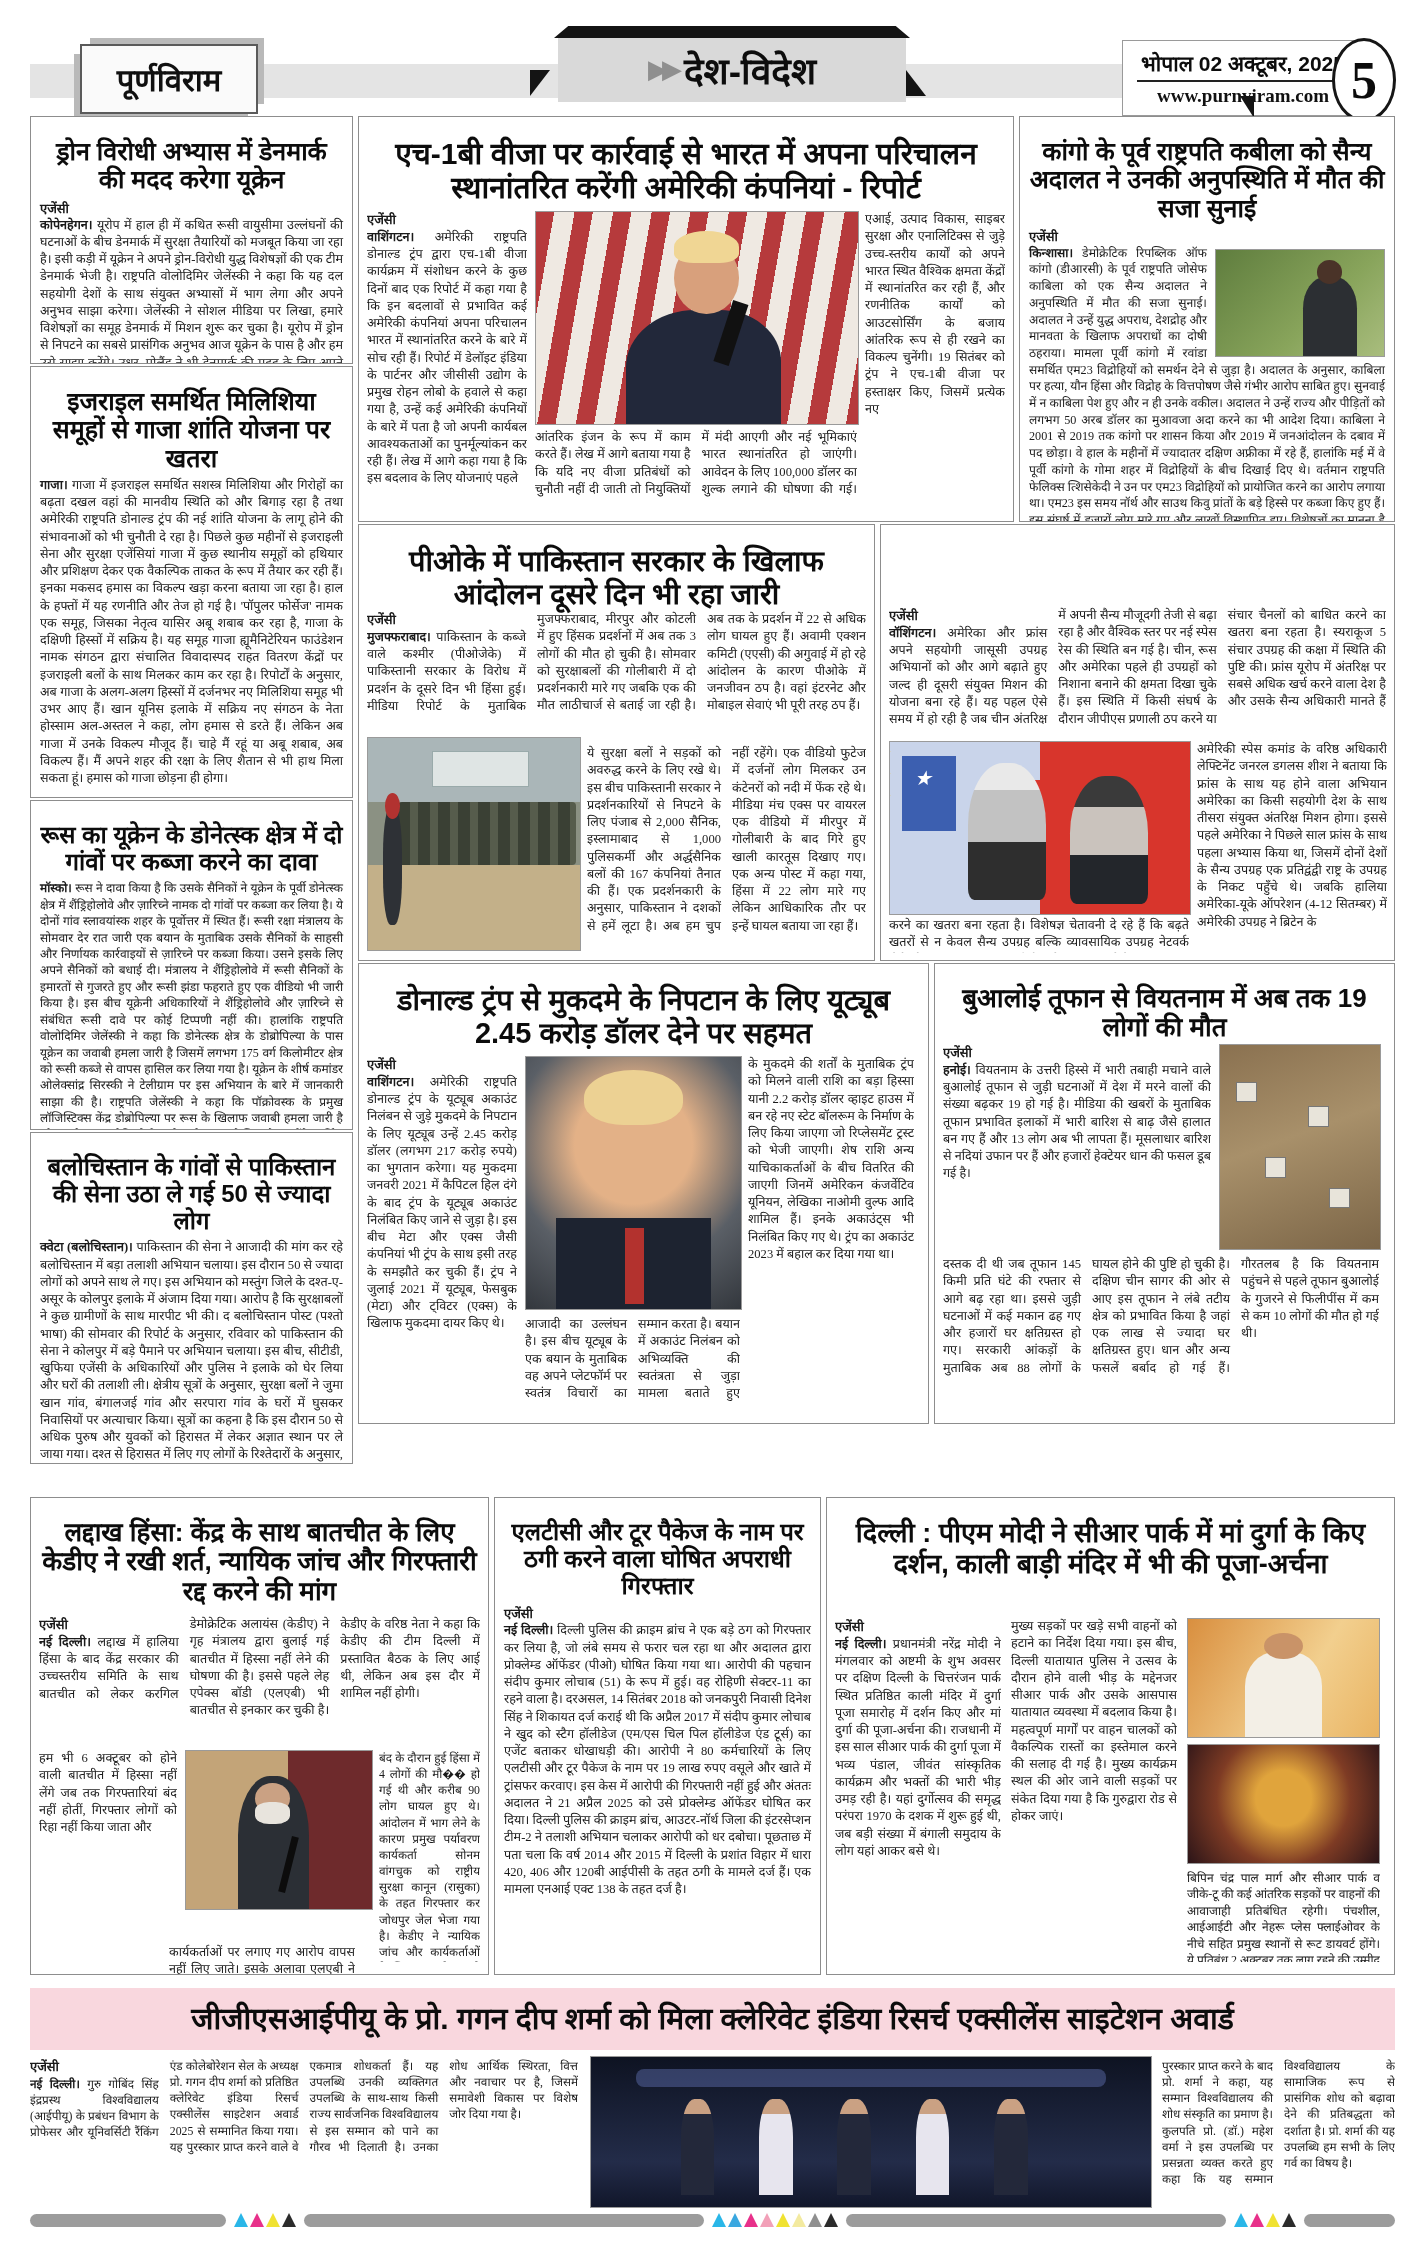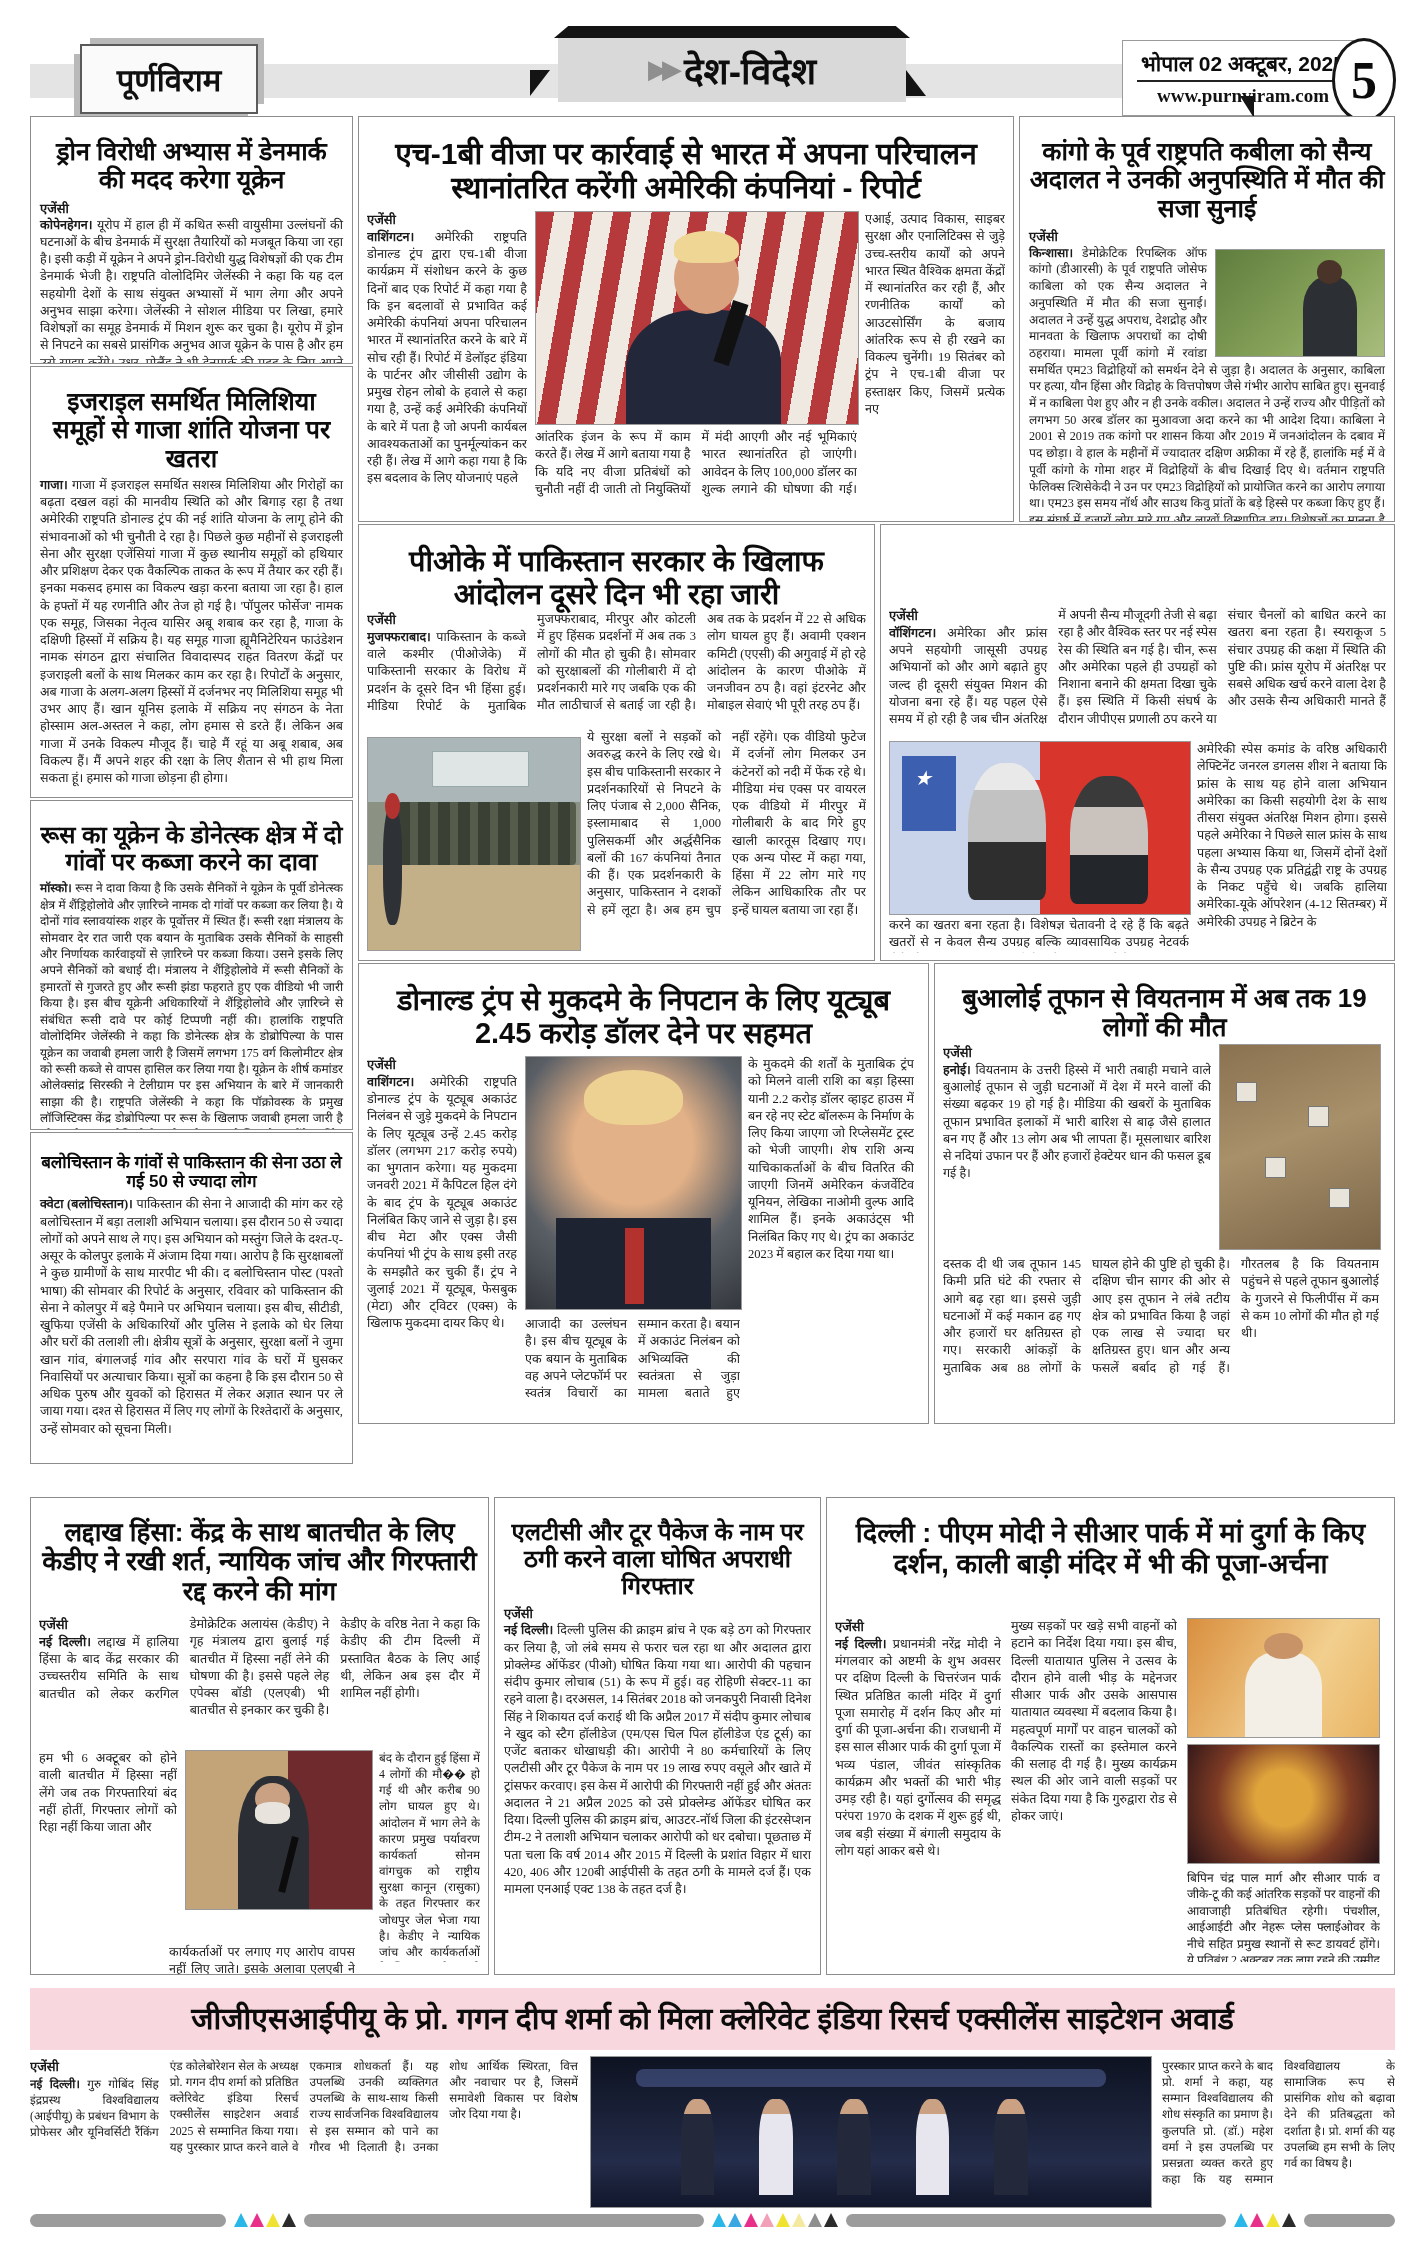--- a/index.html
+++ b/index.html
@@ -134,21 +134,21 @@
     <h2 class="hl" style="font-size:25px;">इजराइल समर्थित मिलिशिया समूहों से गाजा शांति योजना पर खतरा</h2>
     <p class="bd"><b class="dl">गाजा।</b> <span>गाजा में इजराइल समर्थित सशस्त्र मिलिशिया और गिरोहों का बढ़ता दखल वहां की मानवीय स्थिति को और बिगाड़ रहा है तथा अमेरिकी राष्ट्रपति डोनाल्ड ट्रंप की नई शांति योजना के लागू होने की संभावनाओं को भी चुनौती दे रहा है। पिछले कुछ महीनों से इजराइली सेना और सुरक्षा एजेंसियां गाजा में कुछ स्थानीय समूहों को हथियार और प्रशिक्षण देकर एक वैकल्पिक ताकत के रूप में तैयार कर रही हैं। इनका मकसद हमास का विकल्प खड़ा करना बताया जा रहा है। हाल के हफ्तों में यह रणनीति और तेज हो गई है। 'पॉपुलर फोर्सेज' नामक एक समूह, जिसका नेतृत्व यासिर अबू शबाब कर रहा है, गाजा के दक्षिणी हिस्सों में सक्रिय है। यह समूह गाजा ह्यूमैनिटेरियन फाउंडेशन नामक संगठन द्वारा संचालित विवादास्पद राहत वितरण केंद्रों पर इजराइली बलों के साथ मिलकर काम कर रहा है। रिपोर्टों के अनुसार, अब गाजा के अलग-अलग हिस्सों में दर्जनभर नए मिलिशिया समूह भी उभर आए हैं। खान यूनिस इलाके में सक्रिय नए संगठन के नेता होस्साम अल-अस्तल ने कहा, लोग हमास से डरते हैं। लेकिन अब गाजा में उनके विकल्प मौजूद हैं। चाहे मैं रहूं या अबू शबाब, अब विकल्प हैं। मैं अपने शहर की रक्षा के लिए शैतान से भी हाथ मिला सकता हूं। हमास को गाजा छोड़ना ही होगा।</span></p>
   </section>
 
   <section class="art" style="left:30px;top:800px;width:323px;height:330px;">
     <h2 class="hl" style="font-size:24px;">रूस का यूक्रेन के डोनेत्स्क क्षेत्र में दो गांवों पर कब्जा करने का दावा</h2>
     <p class="bd" style="font-size:12px;"><b class="dl">मॉस्को।</b> <span>रूस ने दावा किया है कि उसके सैनिकों ने यूक्रेन के पूर्वी डोनेत्स्क क्षेत्र में शैंड्रिहोलोवे और ज़ारिच्ने नामक दो गांवों पर कब्जा कर लिया है। ये दोनों गांव स्लावयांस्क शहर के पूर्वोत्तर में स्थित हैं। रूसी रक्षा मंत्रालय के सोमवार देर रात जारी एक बयान के मुताबिक उसके सैनिकों के साहसी और निर्णायक कार्रवाइयों से ज़ारिच्ने पर कब्जा किया। उसने इसके लिए अपने सैनिकों को बधाई दी। मंत्रालय ने शैंड्रिहोलोवे में रूसी सैनिकों के इमारतों से गुजरते हुए और रूसी झंडा फहराते हुए एक वीडियो भी जारी किया है। इस बीच यूक्रेनी अधिकारियों ने शैंड्रिहोलोवे और ज़ारिच्ने से संबंधित रूसी दावे पर कोई टिप्पणी नहीं की। हालांकि राष्ट्रपति वोलोदिमिर जेलेंस्की ने कहा कि डोनेत्स्क क्षेत्र के डोब्रोपिल्या के पास यूक्रेन का जवाबी हमला जारी है जिसमें लगभग 175 वर्ग किलोमीटर क्षेत्र को रूसी कब्जे से वापस हासिल कर लिया गया है। यूक्रेन के शीर्ष कमांडर ओलेक्सांद्र सिरस्की ने टेलीग्राम पर इस अभियान के बारे में जानकारी साझा की है। राष्ट्रपति जेलेंस्की ने कहा कि पॉक्रोवस्क के प्रमुख लॉजिस्टिक्स केंद्र डोब्रोपिल्या पर रूस के खिलाफ जवाबी हमला जारी है और हमने 175 वर्ग किलोमीटर क्षेत्र को वापस ले लिया है। उन्होंने खार्किव क्षेत्र के पूर्वोत्तर में कूपयांस्क, डोनेत्स्क तथा डिनप्रोपेट्रोवस्क क्षेत्रों के कुछ हिस्सों में स्थिति को काफी मुश्किल बताया। हालांकि उन्होंने कहा कि यूक्रेनी सैनिक रक्षा के लिए सब कुछ कर रहे हैं।</span></p>
   </section>
 
   <section class="art" style="left:30px;top:1132px;width:323px;height:332px;">
-    <h2 class="hl" style="font-size:17px;">बलोचिस्तान के गांवों से पाकिस्तान की सेना उठा ले गई 50 से ज्यादा लोग</h2>
+    <h2 class="hl" style="font-size:24px;">बलोचिस्तान के गांवों से पाकिस्तान की सेना उठा ले गई 50 से ज्यादा लोग</h2>
     <p class="bd"><b class="dl">क्वेटा (बलोचिस्तान)।</b> <span>पाकिस्तान की सेना ने आजादी की मांग कर रहे बलोचिस्तान में बड़ा तलाशी अभियान चलाया। इस दौरान 50 से ज्यादा लोगों को अपने साथ ले गए। इस अभियान को मस्तुंग जिले के दश्त-ए-असूर के कोलपुर इलाके में अंजाम दिया गया। आरोप है कि सुरक्षाबलों ने कुछ ग्रामीणों के साथ मारपीट भी की। द बलोचिस्तान पोस्ट (पश्तो भाषा) की सोमवार की रिपोर्ट के अनुसार, रविवार को पाकिस्तान की सेना ने कोलपुर में बड़े पैमाने पर अभियान चलाया। इस बीच, सीटीडी, खुफिया एजेंसी के अधिकारियों और पुलिस ने इलाके को घेर लिया और घरों की तलाशी ली। क्षेत्रीय सूत्रों के अनुसार, सुरक्षा बलों ने जुमा खान गांव, बंगालजई गांव और सरपारा गांव के घरों में घुसकर निवासियों पर अत्याचार किया। सूत्रों का कहना है कि इस दौरान 50 से अधिक पुरुष और युवकों को हिरासत में लेकर अज्ञात स्थान पर ले जाया गया। दश्त से हिरासत में लिए गए लोगों के रिश्तेदारों के अनुसार, उन्हें सोमवार को सूचना मिली।</span></p>
   </section>
 
   <section class="art" style="left:358px;top:116px;width:656px;height:406px;">
     <h2 class="hl" style="font-size:30px;">एच-1बी वीजा पर कार्रवाई से भारत में अपना परिचालन स्थानांतरित करेंगी अमेरिकी कंपनियां - रिपोर्ट</h2>
     <div class="abs bd" style="left:8px;top:94px;width:160px;height:302px;">
       <span class="by" style="display:block;">एजेंसी</span>
       <b class="dl">वाशिंगटन।</b>
       <span>अमेरिकी राष्ट्रपति डोनाल्ड ट्रंप द्वारा एच-1बी वीजा कार्यक्रम में संशोधन करने के कुछ दिनों बाद एक रिपोर्ट में कहा गया है कि इन बदलावों से प्रभावित कई अमेरिकी कंपनियां अपना परिचालन भारत में स्थानांतरित करने के बारे में सोच रही हैं। रिपोर्ट में डेलॉइट इंडिया के पार्टनर और जीसीसी उद्योग के प्रमुख रोहन लोबो के हवाले से कहा गया है, उन्हें कई अमेरिकी कंपनियों के बारे में पता है जो अपनी कार्यबल आवश्यकताओं का पुनर्मूल्यांकन कर रही हैं। लेख में आगे कहा गया है कि इस बदलाव के लिए योजनाएं पहले</span>
     </div>
@@ -185,21 +185,21 @@
       <span class="by" style="display:block;">एजेंसी</span>
       <b class="dl">मुजफ्फराबाद।</b>
       <span>पाकिस्तान के कब्जे वाले कश्मीर (पीओजेके) में पाकिस्तानी सरकार के विरोध में प्रदर्शन के दूसरे दिन भी हिंसा हुई। मीडिया रिपोर्ट के मुताबिक मुजफ्फराबाद, मीरपुर और कोटली में हुए हिंसक प्रदर्शनों में अब तक 3 लोगों की मौत हो चुकी है। सोमवार को सुरक्षाबलों की गोलीबारी में दो प्रदर्शनकारी मारे गए जबकि एक की मौत लाठीचार्ज से बताई जा रही है। अब तक के प्रदर्शन में 22 से अधिक लोग घायल हुए हैं। अवामी एक्शन कमिटी (एएसी) की अगुवाई में हो रहे आंदोलन के कारण पीओके में जनजीवन ठप है। वहां इंटरनेट और मोबाइल सेवाएं भी पूरी तरह ठप हैं।</span>
     </div>
     <div class="ph ph-pok" style="left:8px;top:212px;width:212px;height:212px;">
       <i class="sign"></i>
       <i class="police"></i>
       <i class="protester"></i>
       <i class="scarf"></i>
     </div>
-    <div class="abs bd c2" style="left:228px;top:204px;width:279px;height:212px;">
+    <div class="abs bd c2" style="left:228px;top:220px;width:279px;height:212px;">
       <span>ये सुरक्षा बलों ने सड़कों को अवरुद्ध करने के लिए रखे थे। इस बीच पाकिस्तानी सरकार ने प्रदर्शनकारियों से निपटने के लिए पंजाब से 2,000 सैनिक, इस्लामाबाद से 1,000 पुलिसकर्मी और अर्द्धसैनिक बलों की 167 कंपनियां तैनात की हैं। एक प्रदर्शनकारी के अनुसार, पाकिस्तान ने दशकों से हमें लूटा है। अब हम चुप नहीं रहेंगे। एक वीडियो फुटेज में दर्जनों लोग मिलकर उन कंटेनरों को नदी में फेंक रहे थे। मीडिया मंच एक्स पर वायरल एक वीडियो में मीरपुर में गोलीबारी के बाद गिरे हुए खाली कारतूस दिखाए गए। एक अन्य पोस्ट में कहा गया, हिंसा में 22 लोग मारे गए लेकिन आधिकारिक तौर पर इन्हें घायल बताया जा रहा हैं।</span>
     </div>
   </section>
 
   <section class="art" style="left:880px;top:524px;width:515px;height:437px;">
     <div class="abs bd c3" style="left:8px;top:82px;width:497px;height:128px;">
       <span class="by" style="display:block;">एजेंसी</span>
       <b class="dl">वॉशिंगटन।</b>
       <span>अमेरिका और फ्रांस अपने सहयोगी जासूसी उपग्रह अभियानों को और आगे बढ़ाते हुए जल्द ही दूसरी संयुक्त मिशन की योजना बना रहे हैं। यह पहल ऐसे समय में हो रही है जब चीन अंतरिक्ष में अपनी सैन्य मौजूदगी तेजी से बढ़ा रहा है और वैश्विक स्तर पर नई स्पेस रेस की स्थिति बन गई है। चीन, रूस और अमेरिका पहले ही उपग्रहों को निशाना बनाने की क्षमता दिखा चुके हैं। इस स्थिति में किसी संघर्ष के दौरान जीपीएस प्रणाली ठप करने या संचार चैनलों को बाधित करने का खतरा बना रहता है। स्यराकूज 5 संचार उपग्रह की कक्षा में स्थिति की पुष्टि की। फ्रांस यूरोप में अंतरिक्ष पर सबसे अधिक खर्च करने वाला देश है और उसके सैन्य अधिकारी मानते हैं कि इस प्रकार के अभ्यास वास्तविक परिदृश्य के लिए अहम हैं।</span>
     </div>

